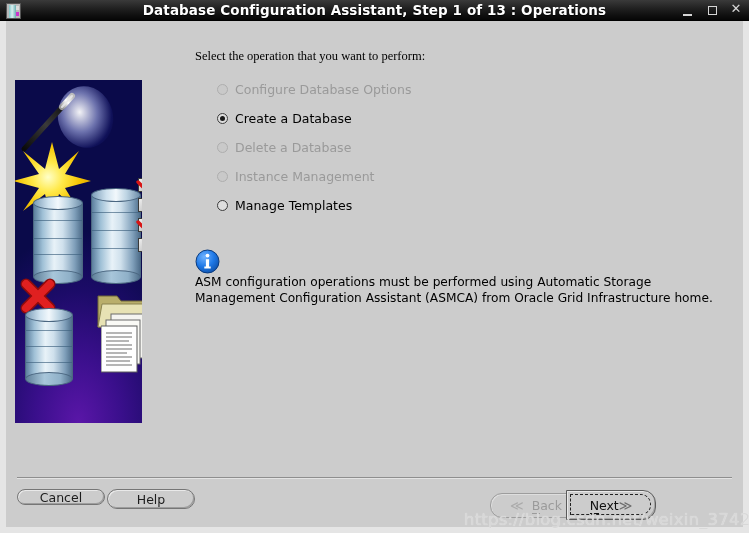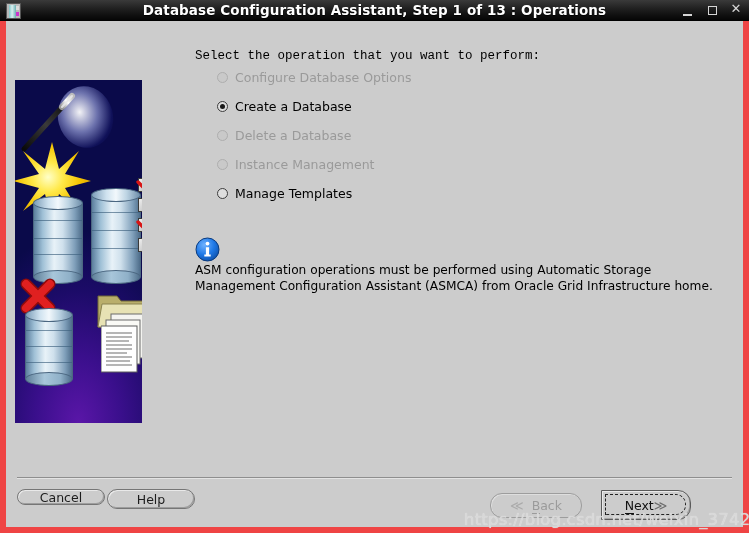--- a/index.html
+++ b/index.html
@@ -12,21 +12,21 @@
     height: 533px;
     overflow: hidden;
     font-family: "DejaVu Sans", "Liberation Sans", sans-serif;
   }
 
   
   #window {
     position: relative;
     width: 749px;
     height: 533px;
-    background: #ef4444;
+    background: #e5e5e5;
     box-sizing: border-box;
   }
 
   
   #titlebar {
     position: absolute;
     left: 0; top: 0;
     width: 749px;
     height: 21px;
     background: linear-gradient(to bottom, #3a3a3a 0%, #222222 40%, #101010 75%, #060606 100%);
@@ -208,21 +208,22 @@
 
   
   #content {
     position: absolute;
     left: 189px; top: 28px;
     width: 530px;
   }
   #prompt {
     font-size: 12.5px;
     color: #000;
-    font-family: Liberation Mono, monospace;
+    margin-bottom: 11px;
+    font-family: Liberation Serif, serif;
   }
   .radio-row {
     display: flex;
     align-items: center;
     height: 29px;
     padding-left: 22px;
     font-size: 12.5px;
     color: #000;
     font-family: "DejaVu Sans", "Liberation Sans", sans-serif;
   }
@@ -327,21 +328,20 @@
     border-radius: 0 13px 13px 0;
     background: #cccccc;
     box-shadow: inset 1px 1px 0 #e9e9e9, inset -1px -1px 0 #a5a5a5;
     box-sizing: border-box;
     display: flex;
     align-items: center;
     justify-content: center;
     color: #111;
     font-size: 12.5px;
     font-family: "DejaVu Sans", "Liberation Sans", sans-serif;
-    margin-left: 35px;
   }
   #btn-next .focus-ring {
     position: absolute;
     left: 3px; top: 3px;
     width: calc(100% - 7px);
     height: calc(100% - 7px);
     border: 1px dashed #222;
     box-sizing: border-box;
     border-radius: 0 10px 10px 0;
   }

